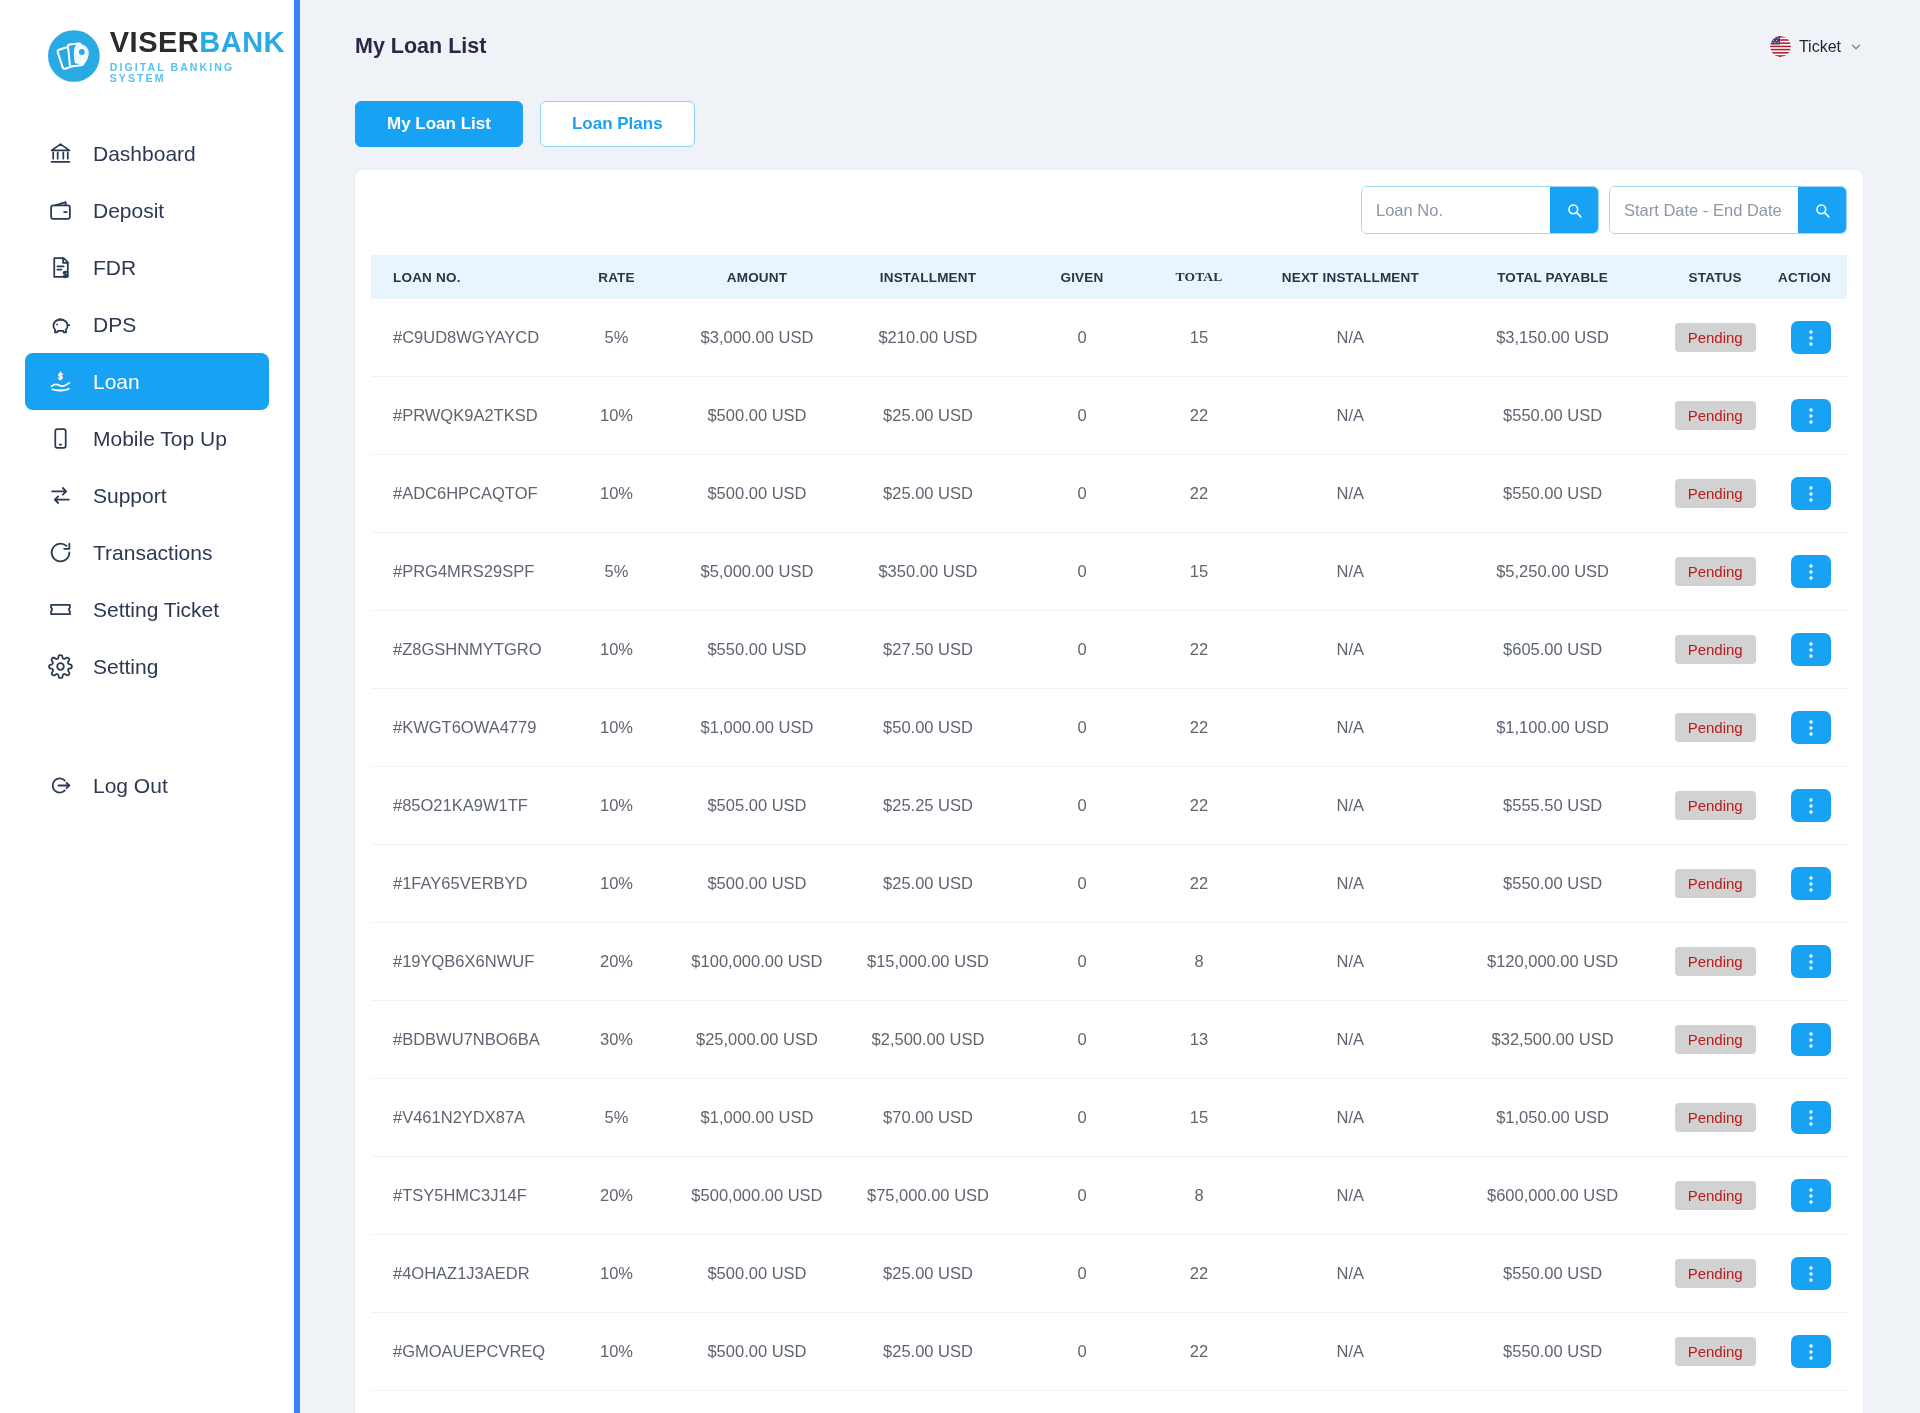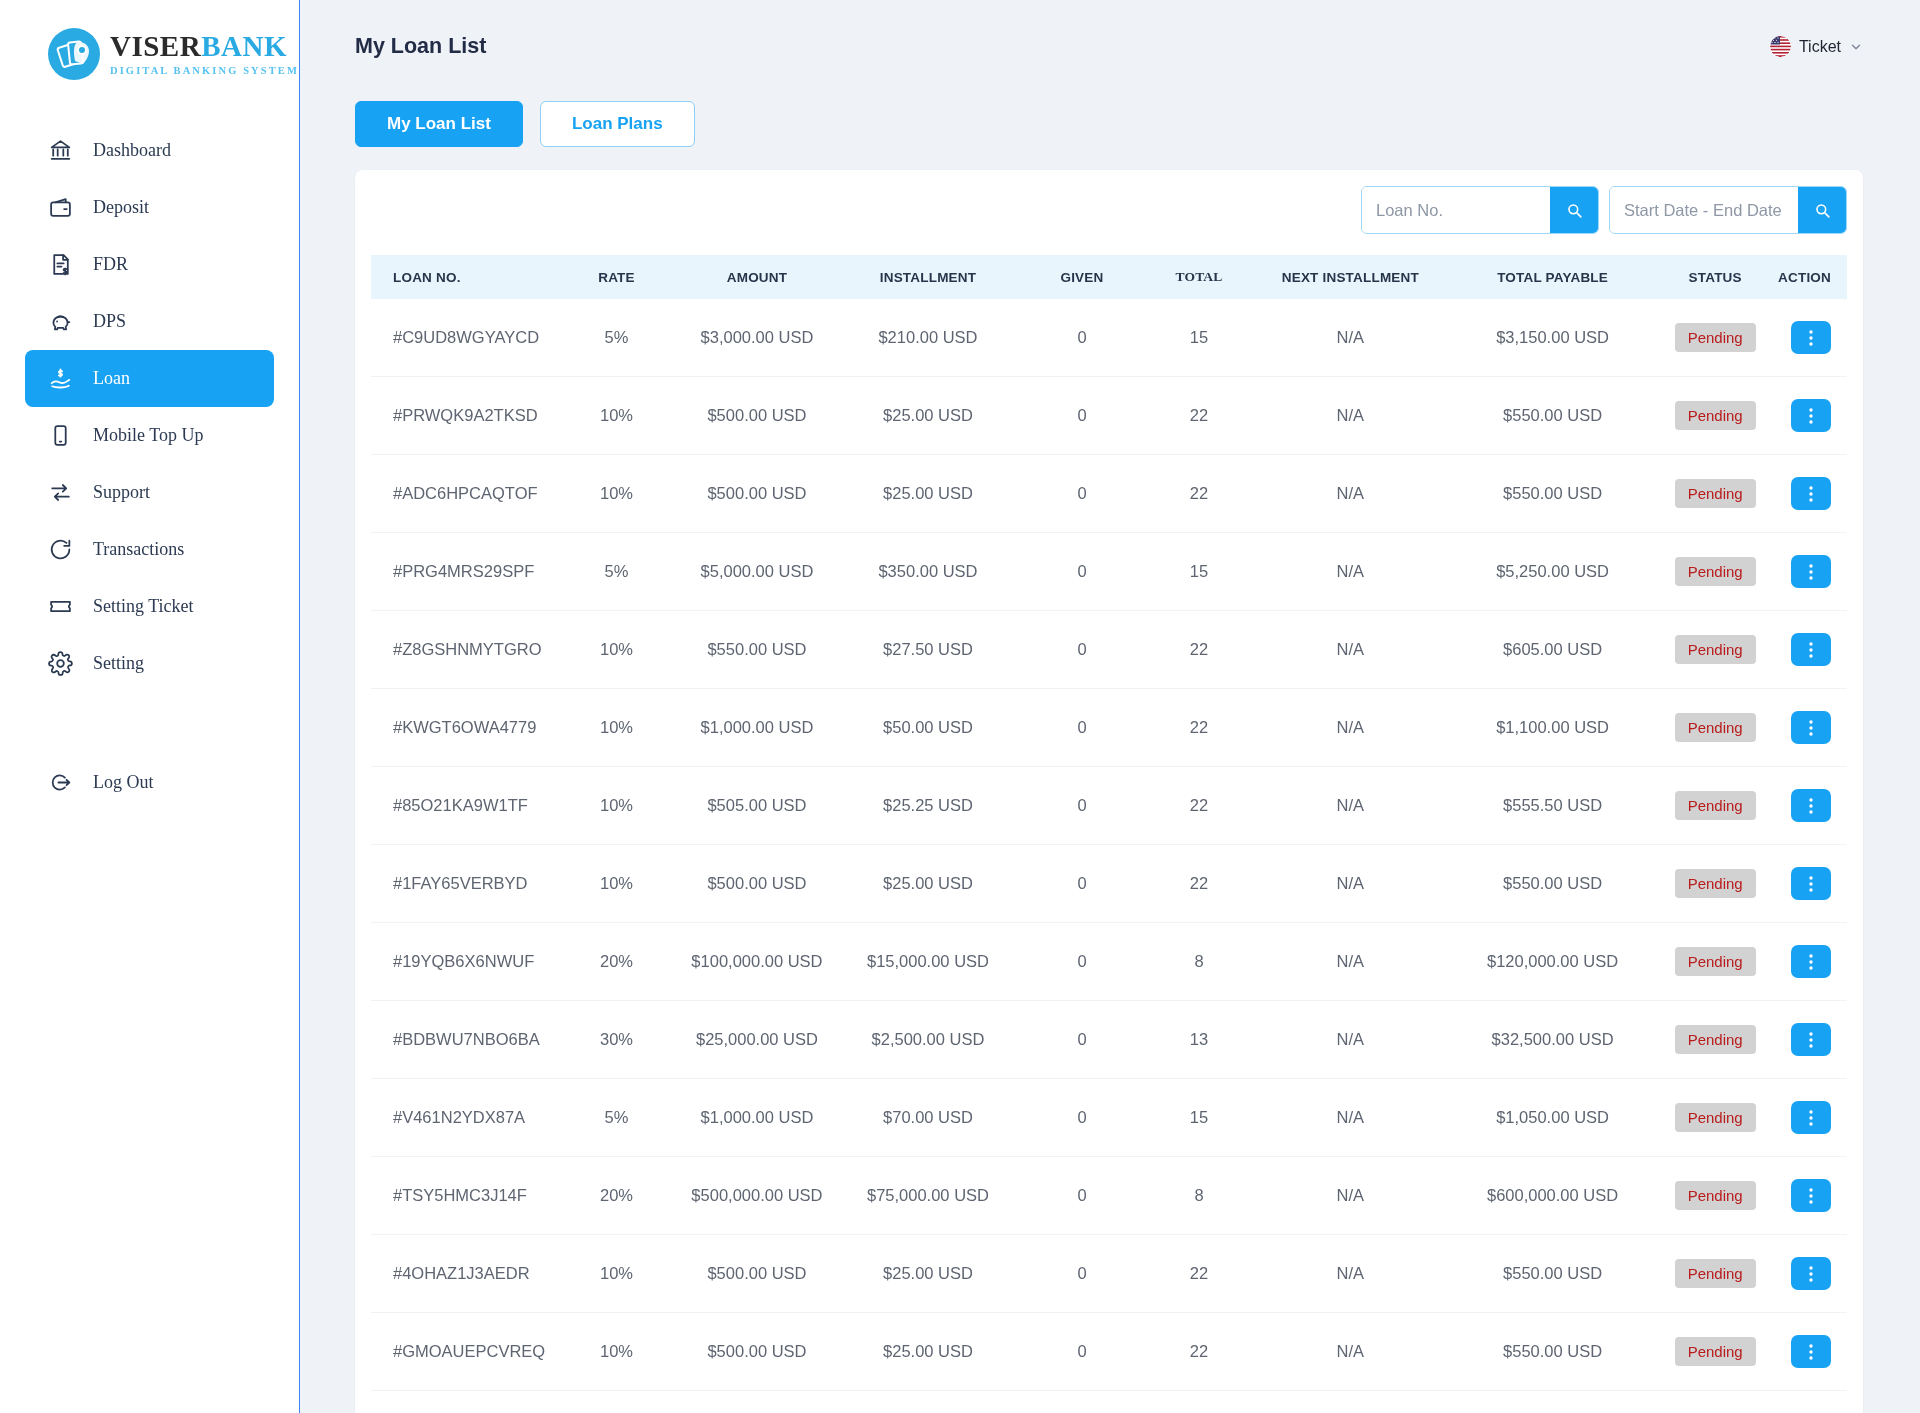--- a/index.html
+++ b/index.html
@@ -7,35 +7,34 @@
   body {
     font-family:"Liberation Sans", sans-serif;
     background:#eff2f7;
     color:#2b3a52;
     display:flex;
     overflow:hidden;
   }
   
   .sidebar {
     width:300px; min-width:300px; background:#ffffff;
-    border-right:1px solid #3b82f6; height:100%;
+    border-right:6px solid #3b82f6; height:100%;
     padding-top:28px;
-    font-family:Liberation Serif, serif;
   }
   .logo { display:flex; align-items:center; gap:10px; padding:0 0 0 48px; cursor:pointer; }
   .logo-mark { width:52px; height:52px; display:block; }
   .logo-text { display:flex; flex-direction:column; line-height:1; }
   .logo-line1 { font-size:29px; font-weight:700; letter-spacing:0.5px; color:#2b2b2b; }
   .logo-line1 .blue { color:#29aae3; }
   .logo-tagline { font-size:10.5px; color:#55c2f0; letter-spacing:2.1px; margin-top:5px; font-weight:700; }
   .menu { margin-top:42px; display:flex; flex-direction:column; }
   .menu-item {
     display:flex; align-items:center; gap:20px;
     margin:0 25px; padding:16px 10px 16px 23px;
-    border-radius:8px; font-size:18px; font-weight:500;
+    border-radius:8px; font-size:21px; font-weight:500;
     color:#2b3a52; cursor:pointer;
   }
   .menu-item svg { width:25px; height:25px; flex:0 0 25px; stroke:#2b3a52; }
   .menu-item.active { background:#17a2f3; color:#ffffff; }
   .menu-item.active svg { stroke:#ffffff; }
   .logout-wrap { margin-top:62px; }
   
   .main { flex:1; padding:34px 57px 0 55px; }
   .topbar { display:flex; justify-content:space-between; align-items:center; }
   .page-title { font-size:21.5px; font-weight:700; color:#222c47; }

